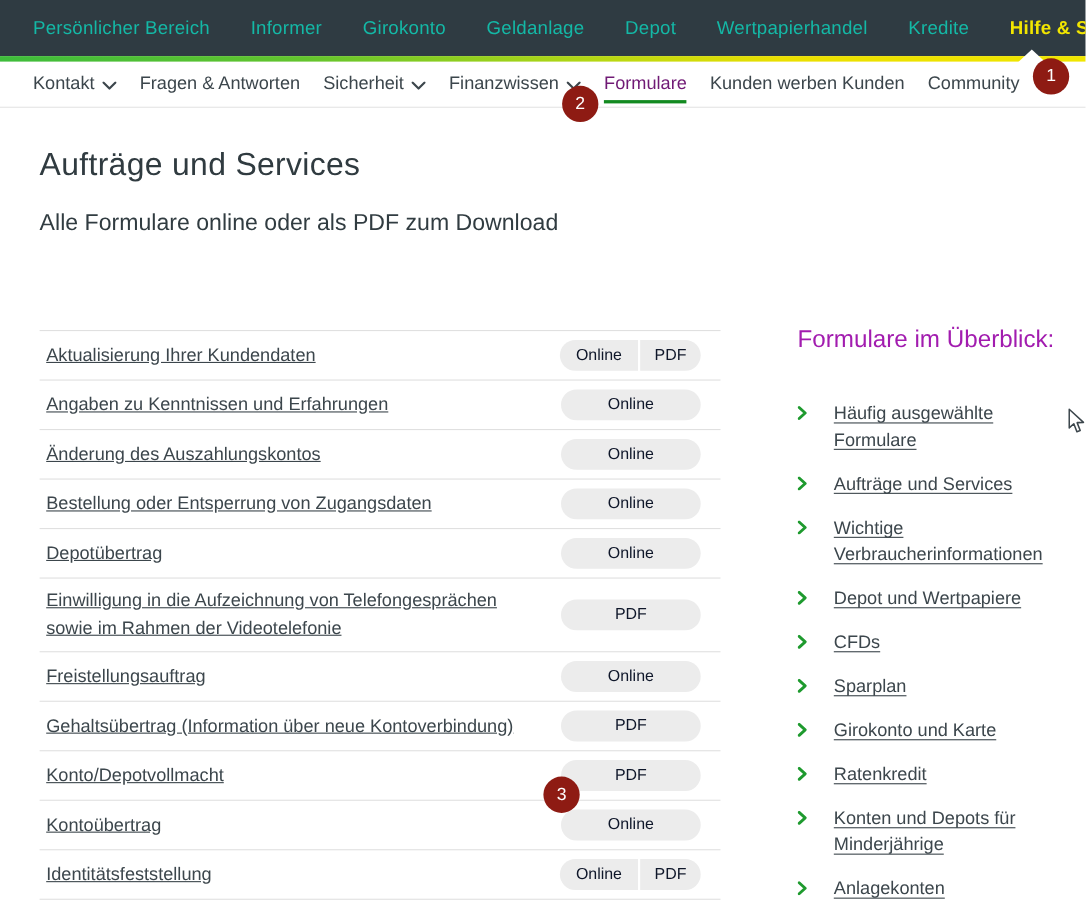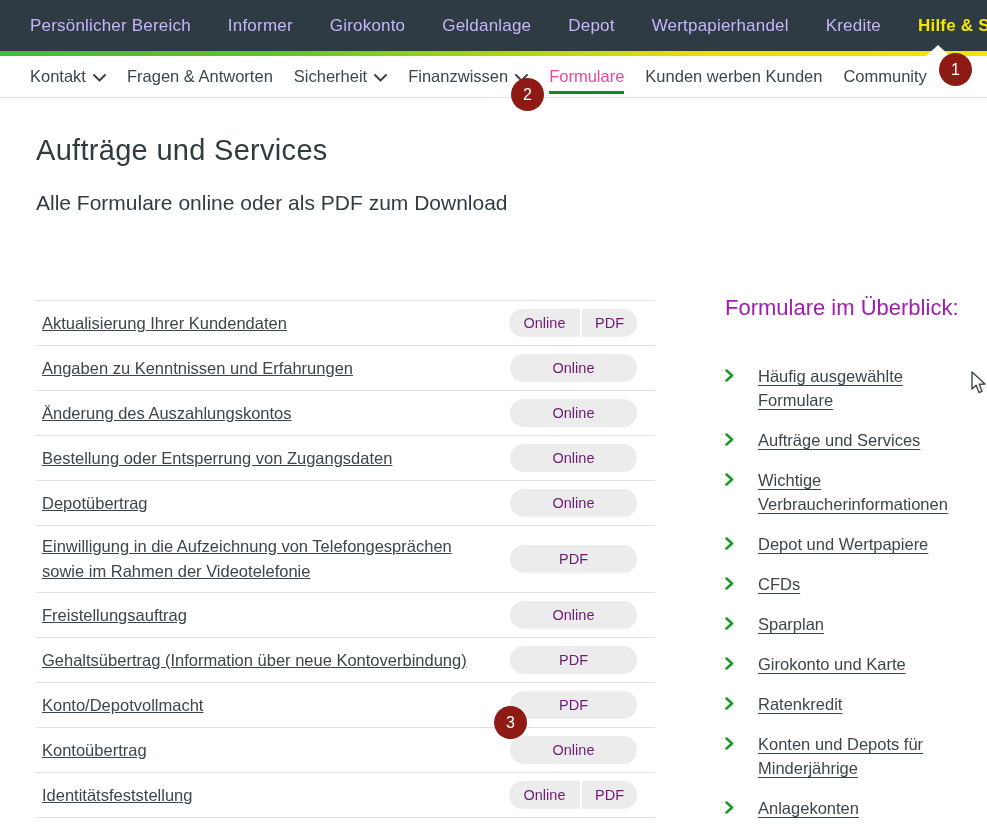--- a/index.html
+++ b/index.html
@@ -18,21 +18,21 @@
     height: 51px;
     background: #2f3b42;
     display: flex;
     align-items: center;
     gap: 37px;
     padding-left: 30px;
     white-space: nowrap;
     overflow: hidden;
   }
   .topnav-item {
-    color: #c4b5fd;
+    color: #14b8a6;
     font-size: 17px;
     letter-spacing: .2px;
     cursor: pointer;
     flex: 0 0 auto;
   }
   .topnav-item.active {
     color: #f2e600;
     font-weight: bold;
   }
 
@@ -65,21 +65,21 @@
     text-align: center;
   }
   .subnav-item {
     display: flex;
     align-items: center;
     gap: 7px;
     color: #3c464c;
     cursor: pointer;
     position: relative;
   }
-  .subnav-item.active { color: #ec4899; }
+  .subnav-item.active { color: #701a75; }
   .subnav-item.active::after {
     content: '';
     position: absolute;
     left: 0; right: 0; bottom: 3px;
     height: 3px;
     background: #128a20;
   }
   .chev-down { margin-top: 3px; }
 
   
@@ -126,21 +126,21 @@
     flex: 0 0 auto;
     position: relative;
   }
   .pill {
     background: #ececec;
     height: 28px;
     display: flex;
     align-items: center;
     justify-content: center;
     font-size: 14.5px;
-    color: #701a75;
+    color: #0f172a;
     border: none;
     cursor: pointer;
     font-family: inherit;
   }
   .pill.single { width: 127px; border-radius: 15px; }
   .pill.seg-left { width: 71px; border-radius: 15px 0 0 15px; }
   .pill.seg-right { width: 55px; border-radius: 0 15px 15px 0; }
 
   
   .sidebar {

